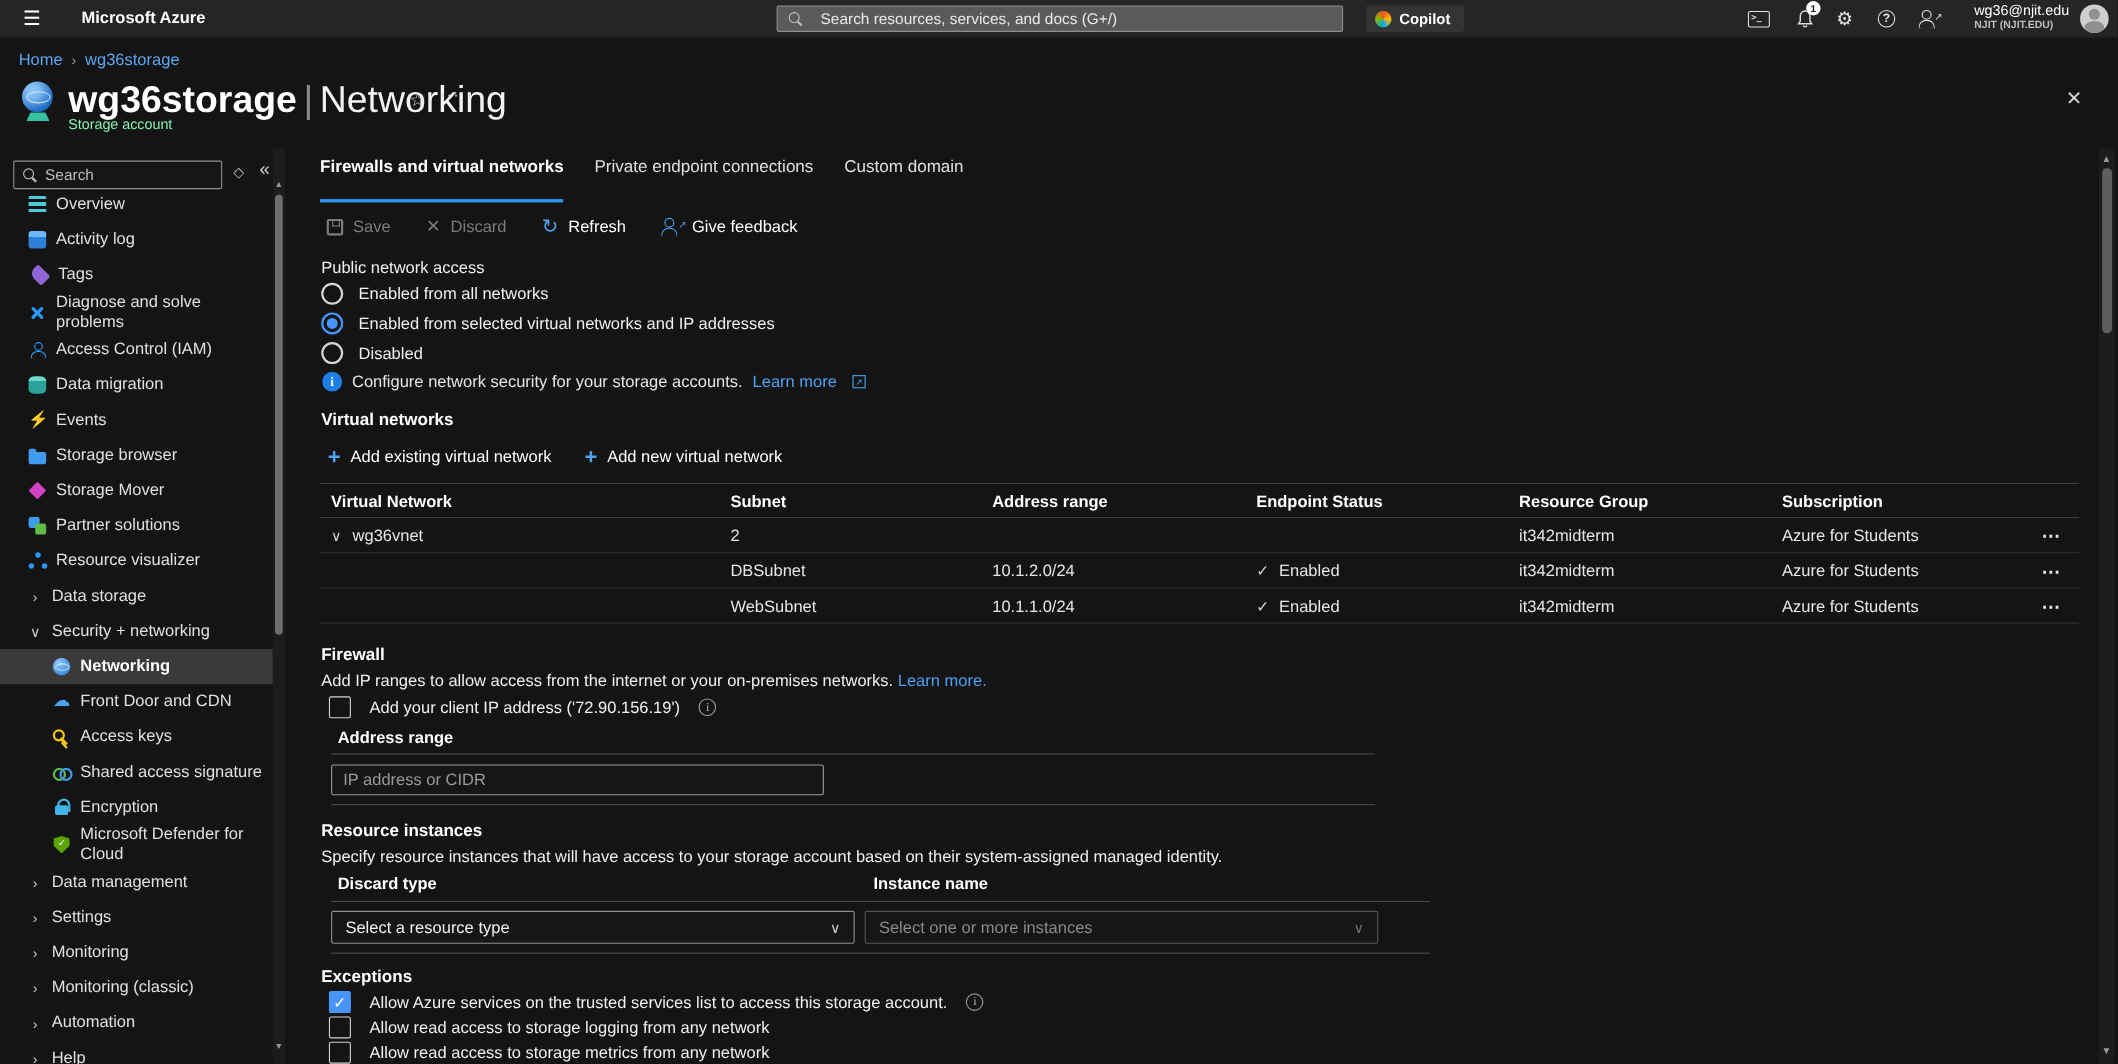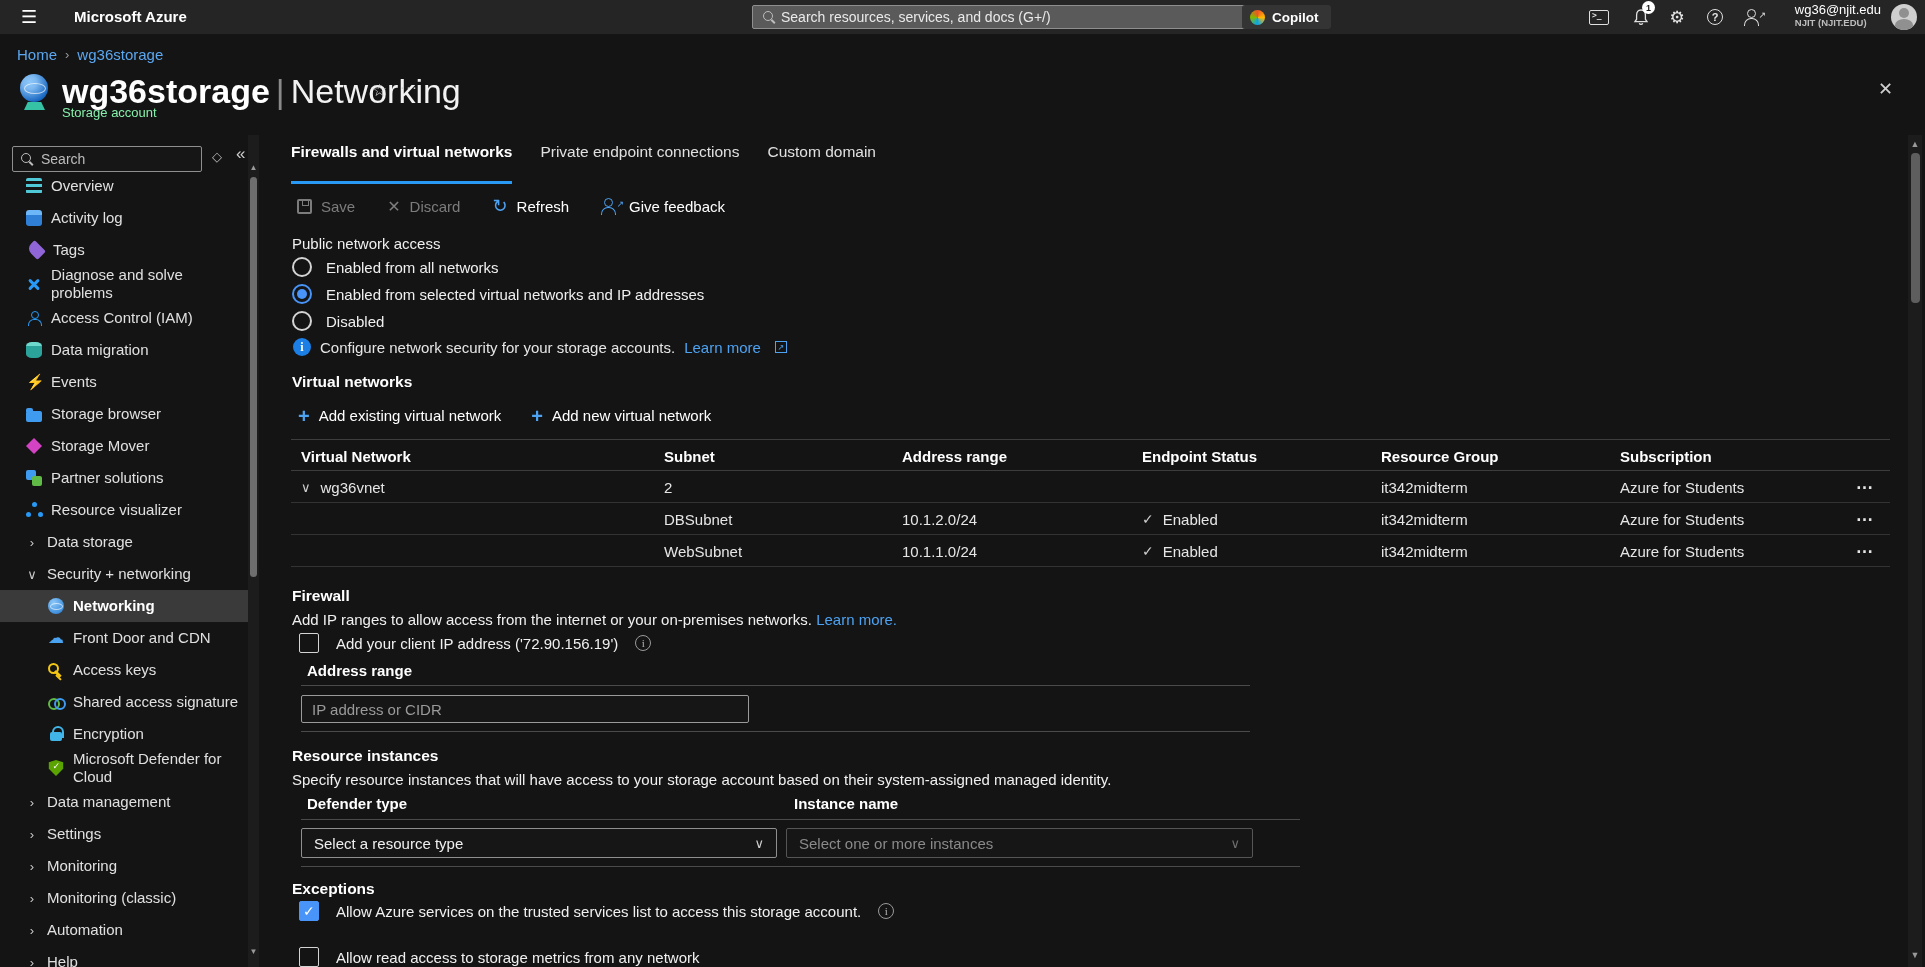--- a/index.html
+++ b/index.html
@@ -6,21 +6,21 @@
   html,body { width:1925px; height:967px; overflow:hidden; background:#141414;
     font-family:"Liberation Sans", sans-serif; color:#e6e6e6; }
   .abs { position:absolute; }
 
   
   .topbar { position:absolute; left:0; top:0; width:1925px; height:34px; background:#252525; z-index:10; }
   .hamburger { position:absolute; left:12px; top:5px; width:34px; height:24px; font-size:18px; color:#fff;
     display:flex; align-items:center; justify-content:center; cursor:pointer; }
   .brand { position:absolute; left:74px; top:8px; font-size:15px; font-weight:bold; color:#fff; cursor:pointer; }
   .top-search { position:absolute; left:706px; top:5px; width:515px; height:24px; background:#5a5a5a;
-    border:1px solid #8f8f8f; border-radius:2px; display:flex; align-items:center; padding-left:10px; gap:5px;margin-left:46px; }
+    border:1px solid #8f8f8f; border-radius:2px; display:flex; align-items:center; padding-left:10px; gap:16px; }
   .top-search input { background:transparent; border:none; outline:none; color:#f2f2f2; font-size:14px; width:440px;
     font-family:"Liberation Sans", sans-serif; }
   .top-search input::placeholder { color:#f2f2f2; opacity:.95; }
   .copilot { position:absolute; left:1242px; top:5px; height:24px; padding:0 12px 0 8px; background:#343434;
     border-radius:3px; display:flex; align-items:center; gap:7px; cursor:pointer; }
   .copilot-ic { width:15px; height:15px; border-radius:50%;
     background:conic-gradient(#f35325,#ffb900,#05a6f0,#7fba00,#f35325); }
   .copilot span { font-size:13.5px; font-weight:bold; color:#fff; }
   .tb-ic { position:absolute; top:5px; width:30px; height:24px; display:flex; align-items:center;
     justify-content:center; cursor:pointer; color:#e6e6e6; }
@@ -489,39 +489,43 @@
   </div>
   <div class="col-lbl" style="left:16px; top:527px;">Address range</div>
   <div class="hairline" style="left:10px; top:550px; width:949px;"></div>
   <div class="ipt" style="left:10px; top:560px; width:448px;">
     <input placeholder="IP address or CIDR" style="">
   </div>
   <div class="hairline" style="left:10px; top:596px; width:949px;"></div>
 
   <div class="sec-head abs" style="left:1px; top:612px;">Resource instances</div>
   <div class="fw-desc" style="left:1px; top:636px;">Specify resource instances that will have access to your storage account based on their system-assigned managed identity.</div>
-  <div class="col-lbl" style="left:16px; top:660px;">Defender type</div>
+  <div class="col-lbl" style="left:16px; top:660px;">Discard type</div>
   <div class="col-lbl" style="left:503px; top:660px;">Instance name</div>
   <div class="hairline" style="left:10px; top:684px; width:999px;"></div>
   <div class="dd" style="left:10px; top:693px; width:476px;">
     <span>Select a resource type</span>
     <span class="chev">∨</span>
   </div>
   <div class="dd disabled" style="left:495px; top:693px; width:467px;">
     <span>Select one or more instances</span>
     <span class="chev">∨</span>
   </div>
   <div class="hairline" style="left:10px; top:731px; width:999px;"></div>
 
   <div class="sec-head abs" style="left:1px; top:745px;">Exceptions</div>
   <div class="cb-row" style="left:8px; top:764px;text-align:right;">
     <span class="cb on"></span>
     <span class="cb-lbl">Allow Azure services on the trusted services list to access this storage account.</span>
     <span class="info-g"></span>
   </div>
+  <div class="cb-row" style="left:8px; top:787px;">
+    <span class="cb"></span>
+    <span class="cb-lbl">Allow read access to storage logging from any network</span>
+  </div>
   <div class="cb-row" style="left:8px; top:810px;">
     <span class="cb"></span>
     <span class="cb-lbl">Allow read access to storage metrics from any network</span>
   </div>
 </div>
 
 <div class="main-scrollbar">
   <div class="ms-up">▲</div>
   <div class="ms-thumb"></div>
   <div class="ms-dn">▼</div>

